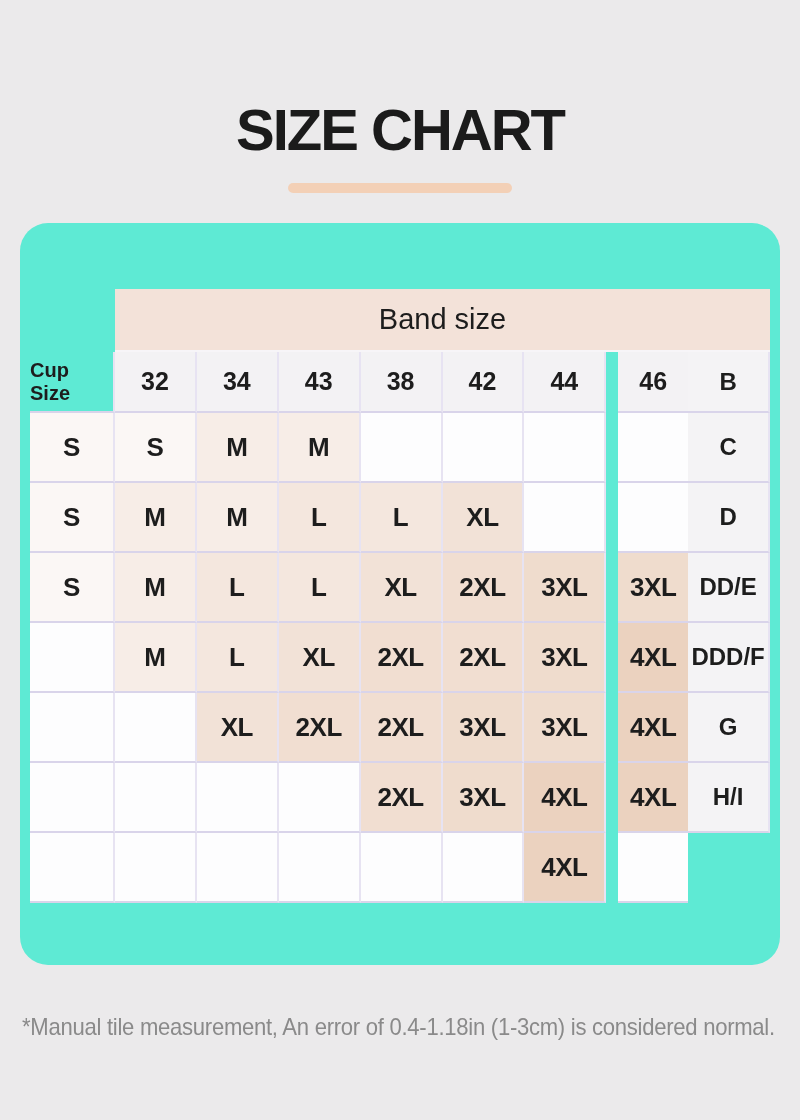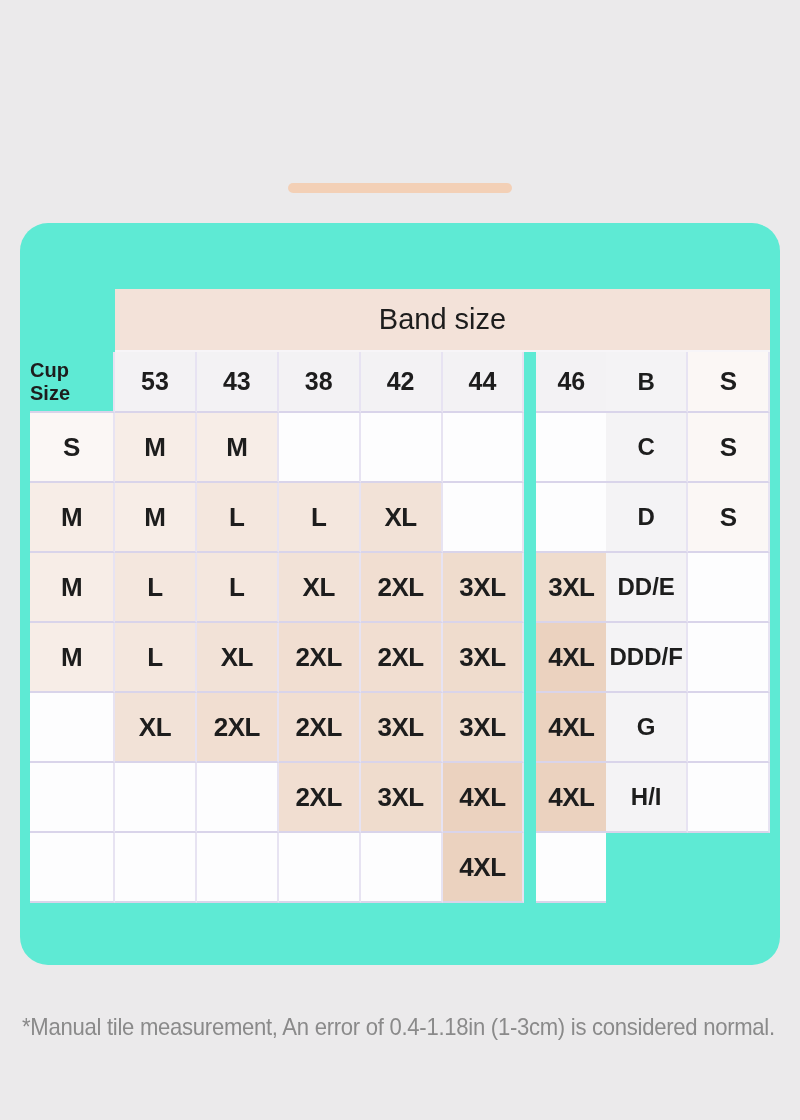--- a/index.html
+++ b/index.html
@@ -83,29 +83,31 @@
     color:#8a8a8a;letter-spacing:-0.3px;
     transform:scaleX(0.92);transform-origin:left center;
     white-space:nowrap;
   }
 </style>
 </head>
 <body>
 
 <div class="page">
 
+  <h1 class="title">SIZE CHART</h1>
   <div class="title-underline"></div>
 
   <div class="card">
     <div class="grid">
       <div class="cell corner"></div>
       <div class="cell band-header">Band size</div>
       <div class="cell cup-size-label no-l">Cup Size</div>
 
-    <div class="cell num">53</div>
+    <div class="cell num">32</div>
+        <div class="cell num">34</div>
         <div class="cell num">43</div>
         <div class="cell num">38</div>
         <div class="cell num">42</div>
         <div class="cell num">44</div>
         <div class="cell num no-r">46</div>
         <div class="cell cup">B</div>
         <div class="cell val" style="background: rgb(251, 247, 245);">S</div>
         <div class="cell val" style="background: rgb(251, 247, 245);">S</div>
         <div class="cell val" style="background: rgb(247, 237, 231);">M</div>
         <div class="cell val" style="background: rgb(247, 237, 231);">M</div>

